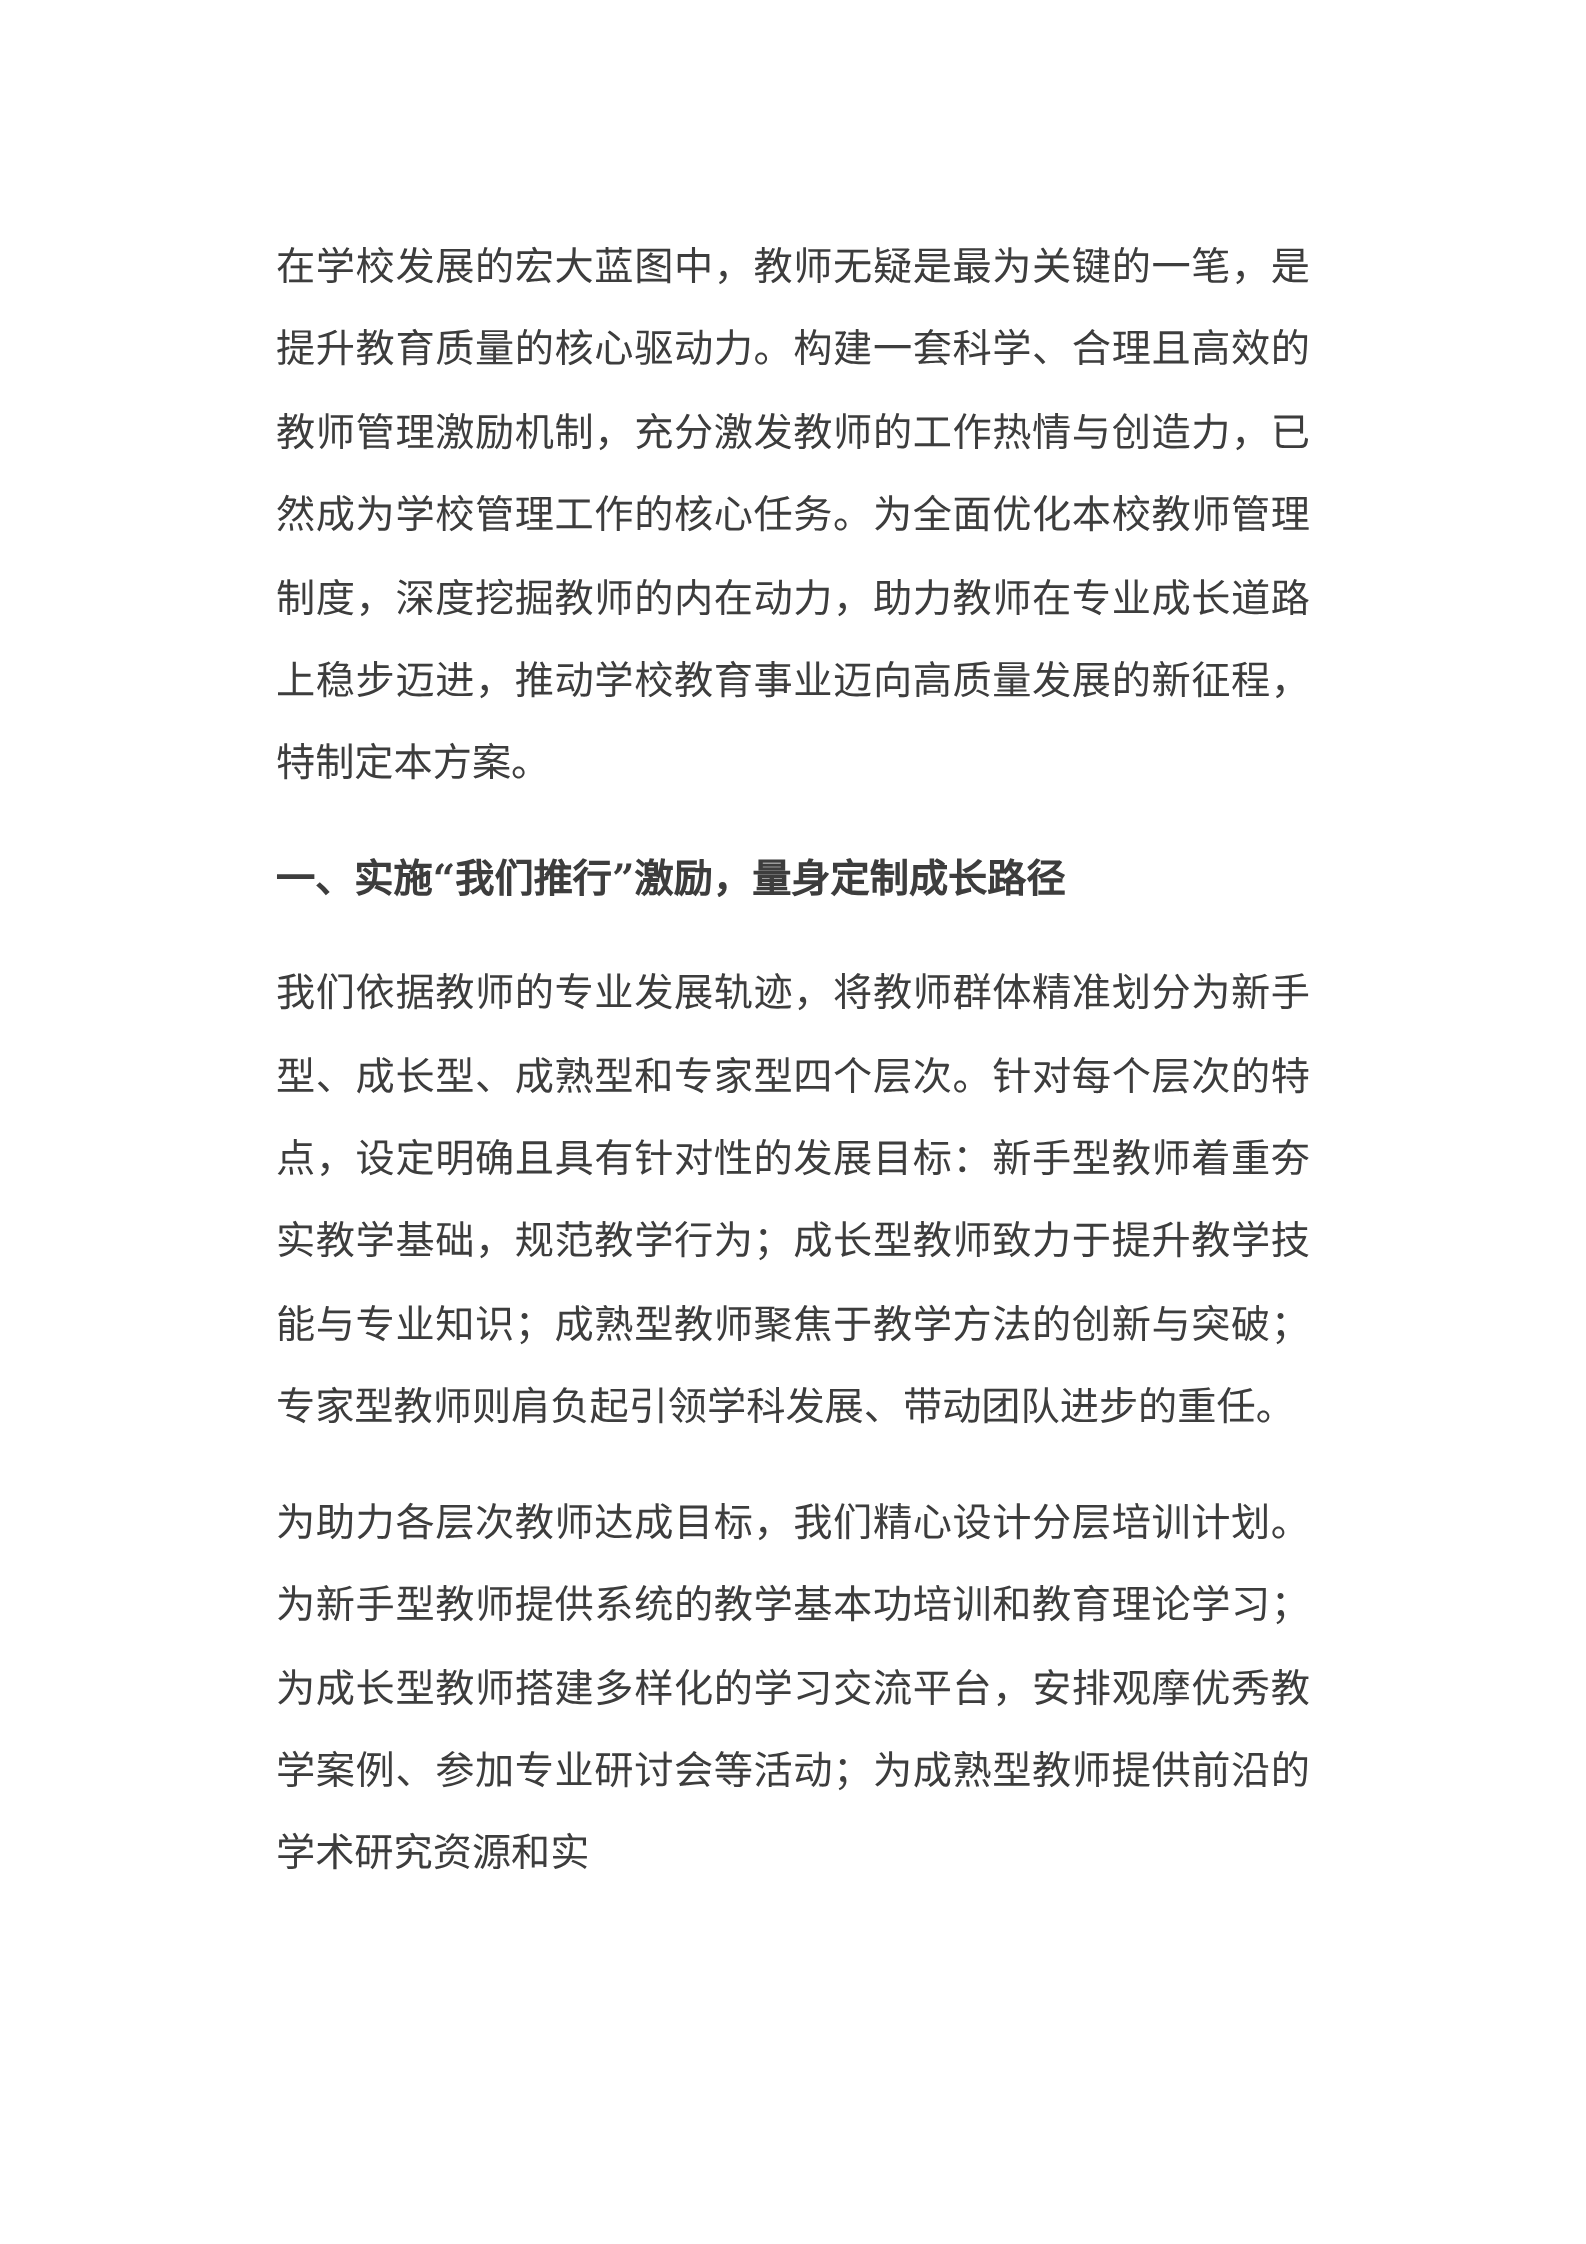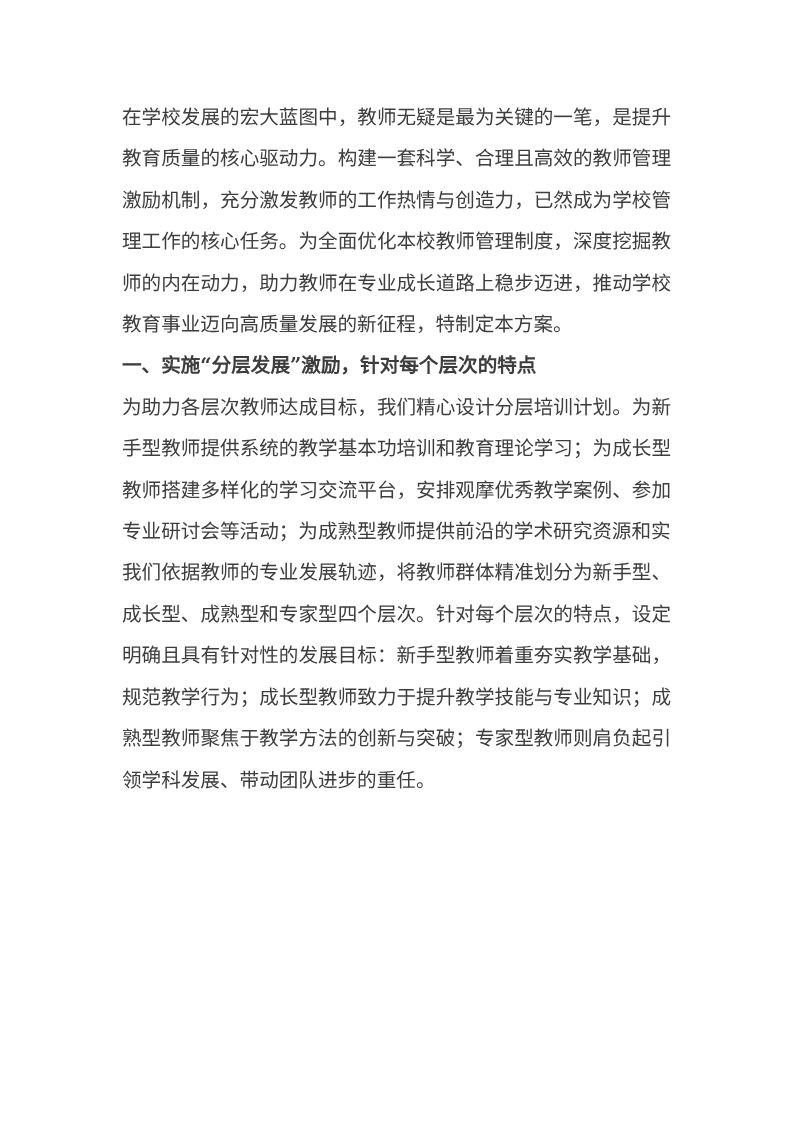--- a/index.html
+++ b/index.html
@@ -20,31 +20,31 @@
     left: 122px;
     top: 97px;
     width: 549px;
     color: #3d3d3d;
     font-size: 19.6px;
     line-height: 41.4px;
     text-align: justify;
     letter-spacing: 0;
   }
   .para {
-    margin: 0;
+    margin: 16px;
     padding: 0;
     word-break: break-all;
   }
   .para.heading {
     font-weight: bold;
   }
 </style>
 </head>
 <body>
 
 <div class="page">
   <div class="textblock">
     <p class="para">在学校发展的宏大蓝图中，教师无疑是最为关键的一笔，是提升教育质量的核心驱动力。构建一套科学、合理且高效的教师管理激励机制，充分激发教师的工作热情与创造力，已然成为学校管理工作的核心任务。为全面优化本校教师管理制度，深度挖掘教师的内在动力，助力教师在专业成长道路上稳步迈进，推动学校教育事业迈向高质量发展的新征程，特制定本方案。</p>
-    <p class="para heading">一、实施“分层发展”激励，针对每个层次的特点</p>
+    <p class="para heading">一、实施“我们推行”激励，量身定制成长路径</p>
+    <p class="para">我们依据教师的专业发展轨迹，将教师群体精准划分为新手型、成长型、成熟型和专家型四个层次。针对每个层次的特点，设定明确且具有针对性的发展目标：新手型教师着重夯实教学基础，规范教学行为；成长型教师致力于提升教学技能与专业知识；成熟型教师聚焦于教学方法的创新与突破；专家型教师则肩负起引领学科发展、带动团队进步的重任。</p>
     <p class="para">为助力各层次教师达成目标，我们精心设计分层培训计划。为新手型教师提供系统的教学基本功培训和教育理论学习；为成长型教师搭建多样化的学习交流平台，安排观摩优秀教学案例、参加专业研讨会等活动；为成熟型教师提供前沿的学术研究资源和实</p>
-    <p class="para">我们依据教师的专业发展轨迹，将教师群体精准划分为新手型、成长型、成熟型和专家型四个层次。针对每个层次的特点，设定明确且具有针对性的发展目标：新手型教师着重夯实教学基础，规范教学行为；成长型教师致力于提升教学技能与专业知识；成熟型教师聚焦于教学方法的创新与突破；专家型教师则肩负起引领学科发展、带动团队进步的重任。</p>
   </div>
 </div>
 
 </body></html>

